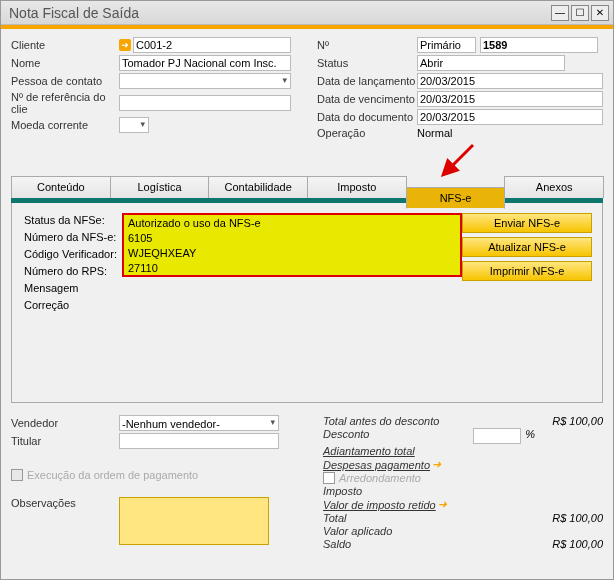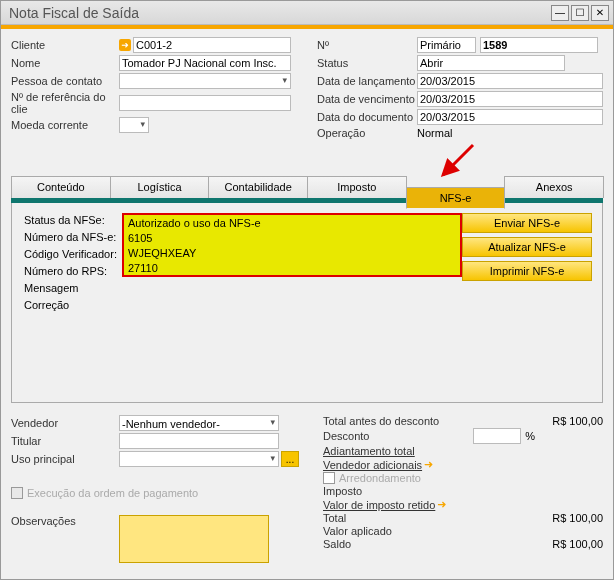--- a/index.html
+++ b/index.html
@@ -26,21 +26,21 @@
   .tab.active { background: #eab308; border-bottom: 1px solid #f0f0f0; z-index: 2; top: 11px; }
   .tabpanel { border: 1px solid #aaa; border-top: none; padding: 10px; height: 200px; background: #f0f0f0; display: flex; position: relative; }
   .nfse-left { flex: 1; }
   .nfse-btns { width: 130px; display: flex; flex-direction: column; gap: 4px; }
   .ybtn { height: 20px; border: 1px solid #caa200; background: linear-gradient(#ffe680,#f7c400); cursor: pointer; font-size: 11px; display: flex; align-items: center; justify-content: center; }
   .arrow { position: absolute; top: 140px; left: 430px; z-index: 10; pointer-events: none; }
   .bottom { display: flex; gap: 14px; margin-top: 12px; }
   .bl { flex: 1; }
   .br { width: 280px; }
   .ellipsis-btn { width: 18px; height: 16px; background: #f7c400; border: 1px solid #caa200; display: inline-flex; align-items: center; justify-content: center; cursor: pointer; margin-left: 2px; font-size: 10px; }
-  .totrow { display: flex; align-items: center; margin-bottom: 1px; }
+  .totrow { display: flex; align-items: flex-start; margin-bottom: 1px; font-style: italic; }
   .totlbl { flex: 1; color: #333; }
   .totval { width: 68px; text-align: right; }
   .chk { width: 12px; height: 12px; border: 1px solid #999; background: #fff; margin-right: 4px; display: inline-block; vertical-align: middle; }
   .chk.disabled { background: #e8e8e8; }
   .disabled-text { color: #aaa; }
   .obs { width: 150px; height: 48px; background: #ffe680; border: 1px solid #caa200; }
   .linklbl { color: #333; display: inline-flex; align-items: center; }
   .arrowico { color: #f7a600; margin-left: 2px; }
   .underline { text-decoration: underline; }
   .pct-field { width: 48px; height: 16px; border: 1px solid #bbb; background: #fff; margin: 0 4px; }
@@ -189,25 +189,20 @@
         <div class="row">
             <span class="lbl">Vendedor</span>
             <div class="field dropdown" style="width:160px">
               <span>-Nenhum vendedor-</span>
             </div>
           </div>
         <div class="row">
             <span class="lbl">Titular</span>
             <div class="field" style="width:160px"></div>
           </div>
-        <div class="row">
-            <span class="lbl">Uso principal</span>
-            <div class="field dropdown" style="width:160px"></div>
-            <span class="ellipsis-btn">...</span>
-          </div>
         <div style="height:18px"></div>
         <div class="row">
             <span class="chk disabled"></span>
             <span class="disabled-text">Execução da ordem de pagamento</span>
           </div>
         <div style="height:14px"></div>
         <div class="row" style="align-items:flex-start">
             <span class="lbl">Observações</span>
             <div class="obs"></div>
           </div>
@@ -224,21 +219,21 @@
             <span class="totval"></span>
           </div>
         <div class="totrow">
             <span class="totlbl linklbl">
               <span class="underline">Adiantamento total</span>
             </span>
             <span class="totval"></span>
           </div>
         <div class="totrow">
             <span class="totlbl linklbl">
-              <span class="underline">Vendedor adicionais</span>
+              <span class="underline">Despesas pagamento</span>
               <span class="arrowico">➜</span>
             </span>
             <span class="totval"></span>
           </div>
         <div class="totrow">
             <span class="chk"></span>
             <span class="disabled-text">Arredondamento</span>
           </div>
         <div class="totrow">
             <span class="totlbl">Imposto</span>

